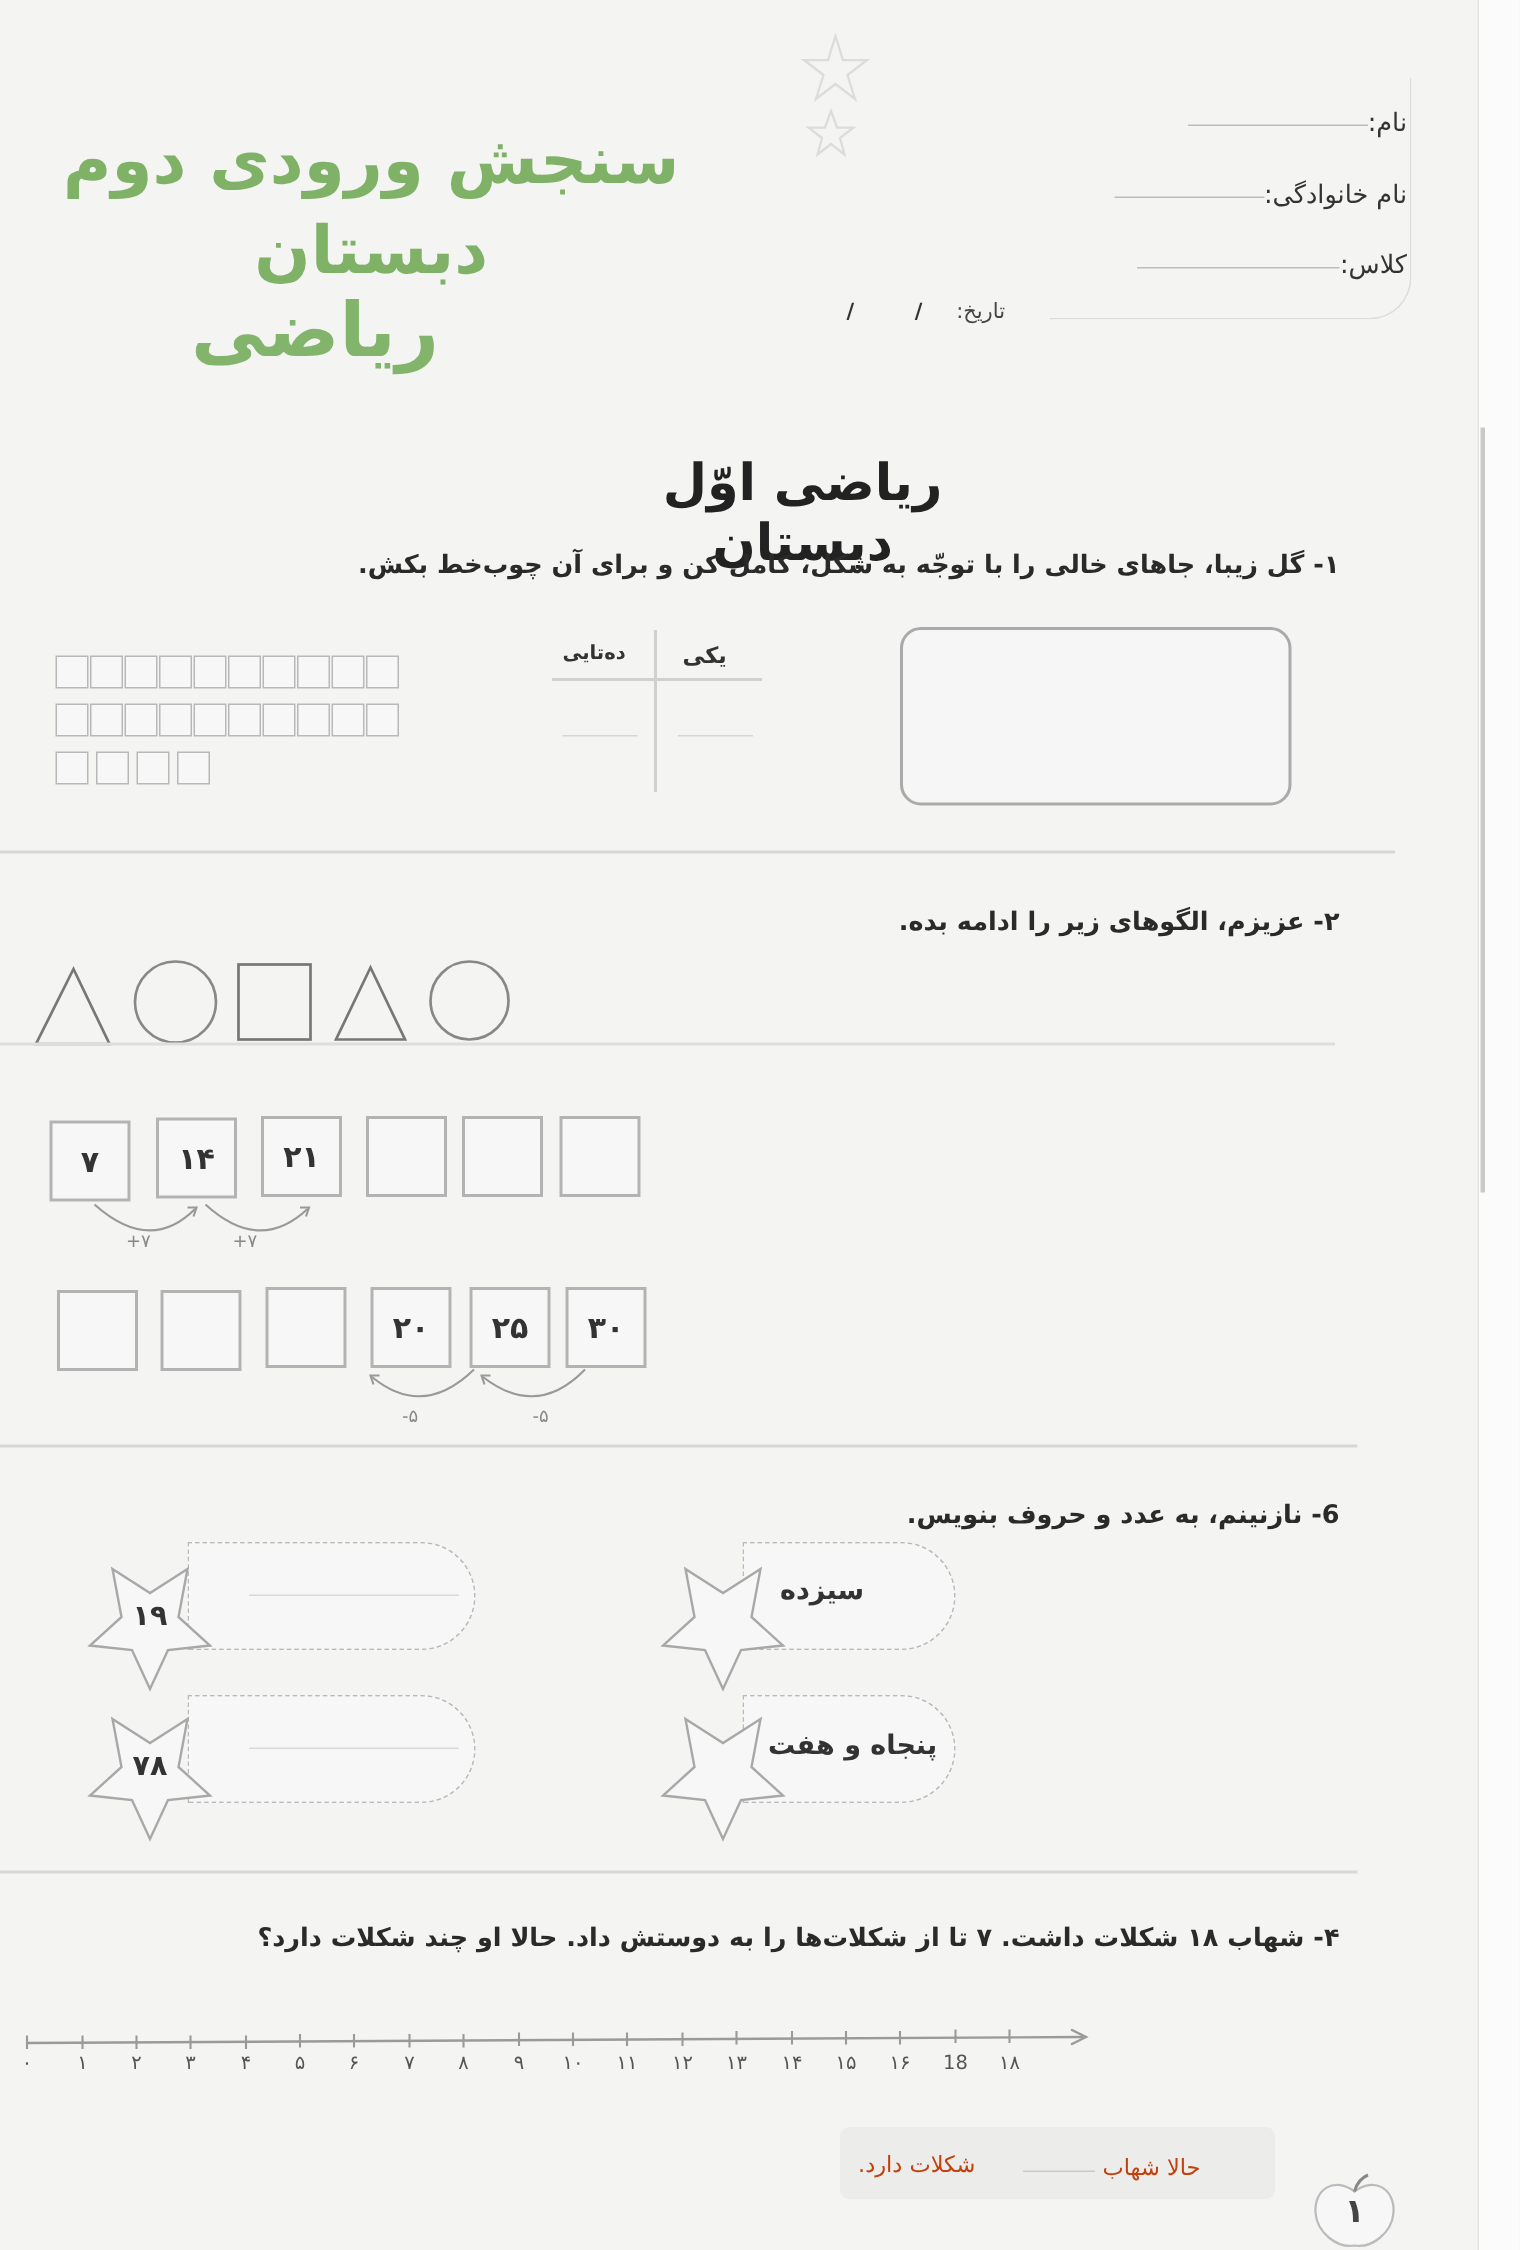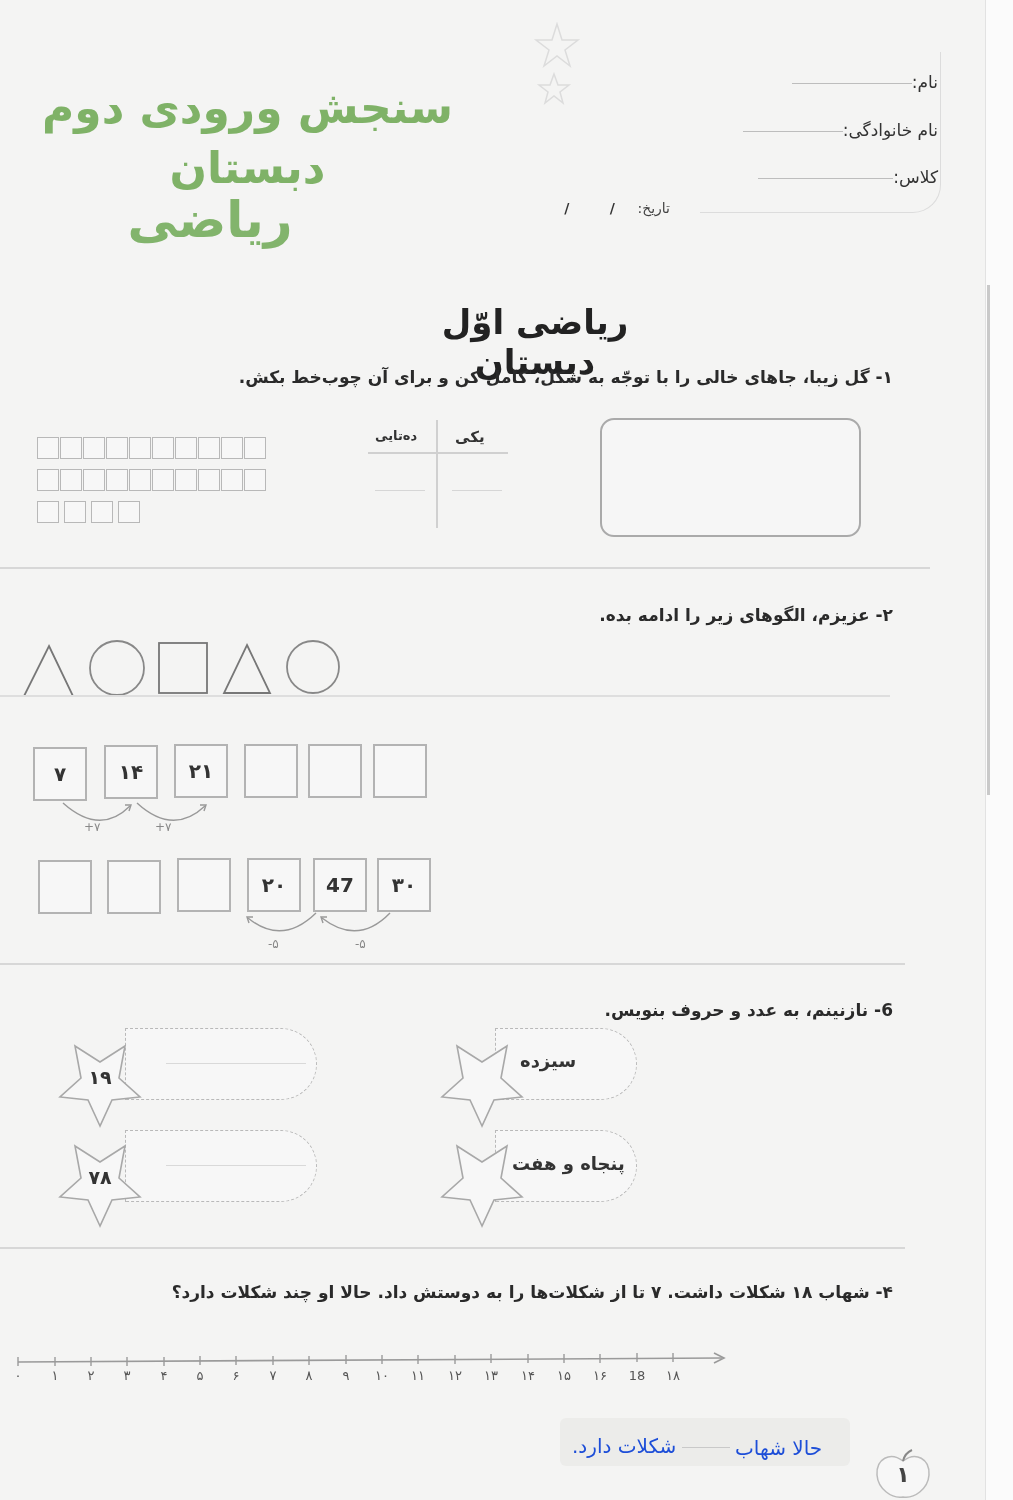--- a/index.html
+++ b/index.html
@@ -83,21 +83,21 @@
     }
     .star { position: absolute; }
     .star-text { position: absolute; font-size: 19px; font-weight: bold; color: #333; text-align: center; width: 40px; }
 
     
     .tick-label { position: absolute; top: 1368px; font-size: 13px; color: #555; width: 24px; text-align: center; }
     .answer-band {
       position: absolute; left: 560px; top: 1418px; width: 290px; height: 48px; background: #ececea;
       border-radius: 6px;
     }
-    .answer-text { position: absolute; font-size: 20px; color: #1d4ed8; text-align: center; }
+    .answer-text { position: absolute; font-size: 15px; color: #c2410c; text-align: center; }
     .answer-line { position: absolute; left: 682px; top: 1447px; width: 48px; height: 1px; background: #c9c9c9; }
   </style>
 </head>
 <body>
 
 <div class="page-edge"></div>
 <div class="spine-line"></div>
 
 <svg class="abs" style="left:532px;top:22px" width="50" height="90">
   <polygon points="25,2 30,18 46,18 33,28 38,44 25,34 12,44 17,28 4,18 20,18" fill="none" stroke="#dcdcdc" stroke-width="1.5"></polygon>
@@ -200,21 +200,21 @@
   <path d="M145,7 L151,7 L149,13" fill="none" stroke="#999" stroke-width="1.4"></path>
 </svg>
 <div class="step-label" style="left:84px;top:820px;">+۷</div>
 <div class="step-label" style="left:155px;top:820px;">+۷</div>
 
 <div>
   <div class="num-box" style="left:38px;top:860px;"></div>
   <div class="num-box" style="left:107px;top:860px;"></div>
   <div class="num-box" style="left:177px;top:858px;"></div>
   <div class="num-box" style="left:247px;top:858px;">۲۰</div>
-  <div class="num-box" style="left:313px;top:858px;">47</div>
+  <div class="num-box" style="left:313px;top:858px;">۲۵</div>
   <div class="num-box" style="left:377px;top:858px;">۳۰</div>
 </div>
 <svg class="abs" style="left:240px;top:910px" width="160" height="30">
   <path d="M150,3 Q118,36 82,8" fill="none" stroke="#999" stroke-width="1.4"></path>
   <path d="M87,7 L81,7 L83,13" fill="none" stroke="#999" stroke-width="1.4"></path>
   <path d="M76,3 Q42,36 8,8" fill="none" stroke="#999" stroke-width="1.4"></path>
   <path d="M13,7 L7,7 L9,13" fill="none" stroke="#999" stroke-width="1.4"></path>
 </svg>
 <div class="step-label" style="left:268px;top:937px;">-۵</div>
 <div class="step-label" style="left:355px;top:937px;">-۵</div>

